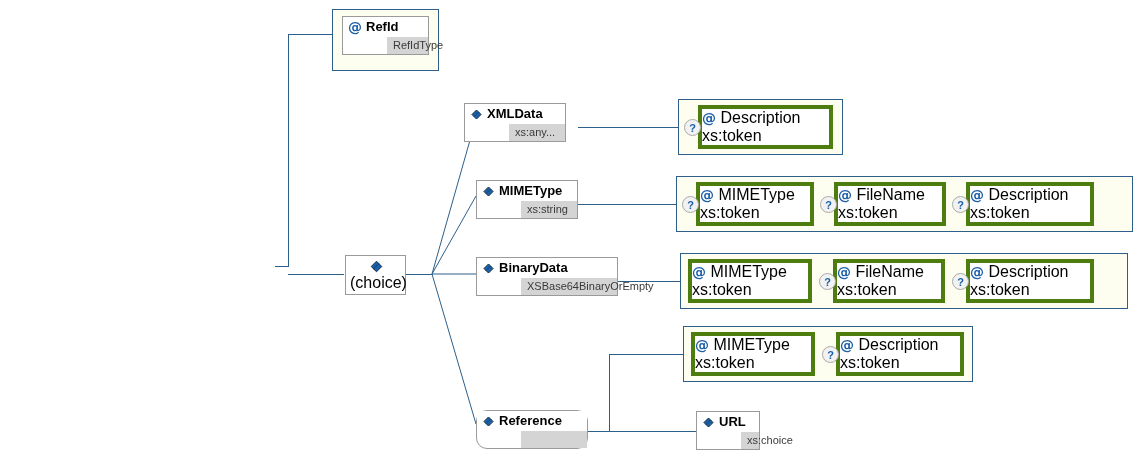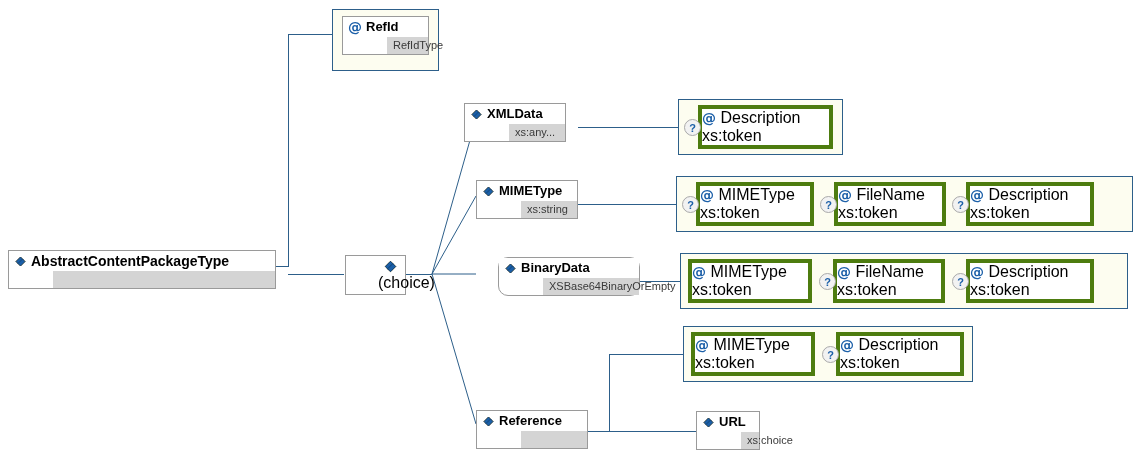--- a/index.html
+++ b/index.html
@@ -102,21 +102,20 @@
   }
 
   
   .choice{
     position:absolute;
     border:1px solid #9a9a9a;
     background:#ffffff;
     box-sizing:border-box;
     z-index:3;
     text-align:center;
-    padding-left:28px;
   }
   .choice .cico{padding:3px 0 1px 0;display:flex;justify-content:center;}
   .choice .type{text-align:center;padding:1px 4px 2px 4px;}
 
   
   .refwrap{
     position:absolute;
     border:1px solid #2d5f8a;
     background:#fdfdf0;
     box-sizing:border-box;
@@ -160,33 +159,20 @@
 
   <div class="refwrap" style="left:332px;top:9px;width:107px;height:62px;"></div>
   <div class="node" style="left:342px;top:16px;width:87px;">
     <div class="title">
       <span class="at">@</span>
       <span>RefId</span>
     </div>
     <div class="type">RefIdType</div>
   </div>
 
-  <div class="node root" style="left:8px;top:250px;width:268px;">
-    <div class="title">
-      <span class="ico">
-        <svg width="13" height="13" viewBox="0 0 13 13">
-          <path d="M2 6.5 L6.5 2 L11 6.5 L6.5 11 Z" fill="#e8b020" stroke="#8a6010" stroke-width="0.8"></path>
-          <path d="M2 6.5 L6.5 2 L9 4.5 L4.5 9 Z" fill="#1b5fa8" stroke="#10406f" stroke-width="0.8"></path>
-          <path d="M4 8.5 L8.5 4 L11 6.5 L6.5 11 Z" fill="#1b5fa8" stroke="#10406f" stroke-width="0.8"></path>
-        </svg>
-      </span>
-      <span>AbstractContentPackageType</span>
-    </div>
-    <div class="type"></div>
-  </div>
 
   <div class="choice" style="left:345px;top:255px;width:61px;">
     <div class="cico">
       <span class="ico">
         <svg width="15" height="15" viewBox="0 0 13 13">
           <path d="M2 6.5 L6.5 2 L11 6.5 L6.5 11 Z" fill="#e8b020" stroke="#8a6010" stroke-width="0.8"></path>
           <path d="M2 6.5 L6.5 2 L9 4.5 L4.5 9 Z" fill="#1b5fa8" stroke="#10406f" stroke-width="0.8"></path>
           <path d="M4 8.5 L8.5 4 L11 6.5 L6.5 11 Z" fill="#1b5fa8" stroke="#10406f" stroke-width="0.8"></path>
         </svg>
       </span>
@@ -261,21 +247,21 @@
       <div class="attrbox" style="width:128px;">
         <div class="title">
           <span class="at">@</span>
           <span>Description</span>
         </div>
         <div class="type">xs:token</div>
       </div>
     </div>
   </div>
 
-  <div class="node" style="left:498px;top:257px;width:142px;border-radius:10px;">
+  <div class="node" style="left:476px;top:257px;width:142px;">
     <div class="title">
       <span class="ico">
         <svg width="13" height="13" viewBox="0 0 13 13">
           <path d="M2 6.5 L6.5 2 L11 6.5 L6.5 11 Z" fill="#e8b020" stroke="#8a6010" stroke-width="0.8"></path>
           <path d="M2 6.5 L6.5 2 L9 4.5 L4.5 9 Z" fill="#1b5fa8" stroke="#10406f" stroke-width="0.8"></path>
           <path d="M4 8.5 L8.5 4 L11 6.5 L6.5 11 Z" fill="#1b5fa8" stroke="#10406f" stroke-width="0.8"></path>
         </svg>
       </span>
       <span>BinaryData</span>
     </div>
@@ -307,21 +293,21 @@
       <div class="attrbox" style="width:128px;">
         <div class="title">
           <span class="at">@</span>
           <span>Description</span>
         </div>
         <div class="type">xs:token</div>
       </div>
     </div>
   </div>
 
-  <div class="node noType" style="left:476px;top:410px;width:112px;">
+  <div class="node noType" style="left:476px;top:410px;width:112px;border-radius:11px;">
     <div class="title">
       <span class="ico">
         <svg width="13" height="13" viewBox="0 0 13 13">
           <path d="M2 6.5 L6.5 2 L11 6.5 L6.5 11 Z" fill="#e8b020" stroke="#8a6010" stroke-width="0.8"></path>
           <path d="M2 6.5 L6.5 2 L9 4.5 L4.5 9 Z" fill="#1b5fa8" stroke="#10406f" stroke-width="0.8"></path>
           <path d="M4 8.5 L8.5 4 L11 6.5 L6.5 11 Z" fill="#1b5fa8" stroke="#10406f" stroke-width="0.8"></path>
         </svg>
       </span>
       <span>Reference</span>
     </div>

